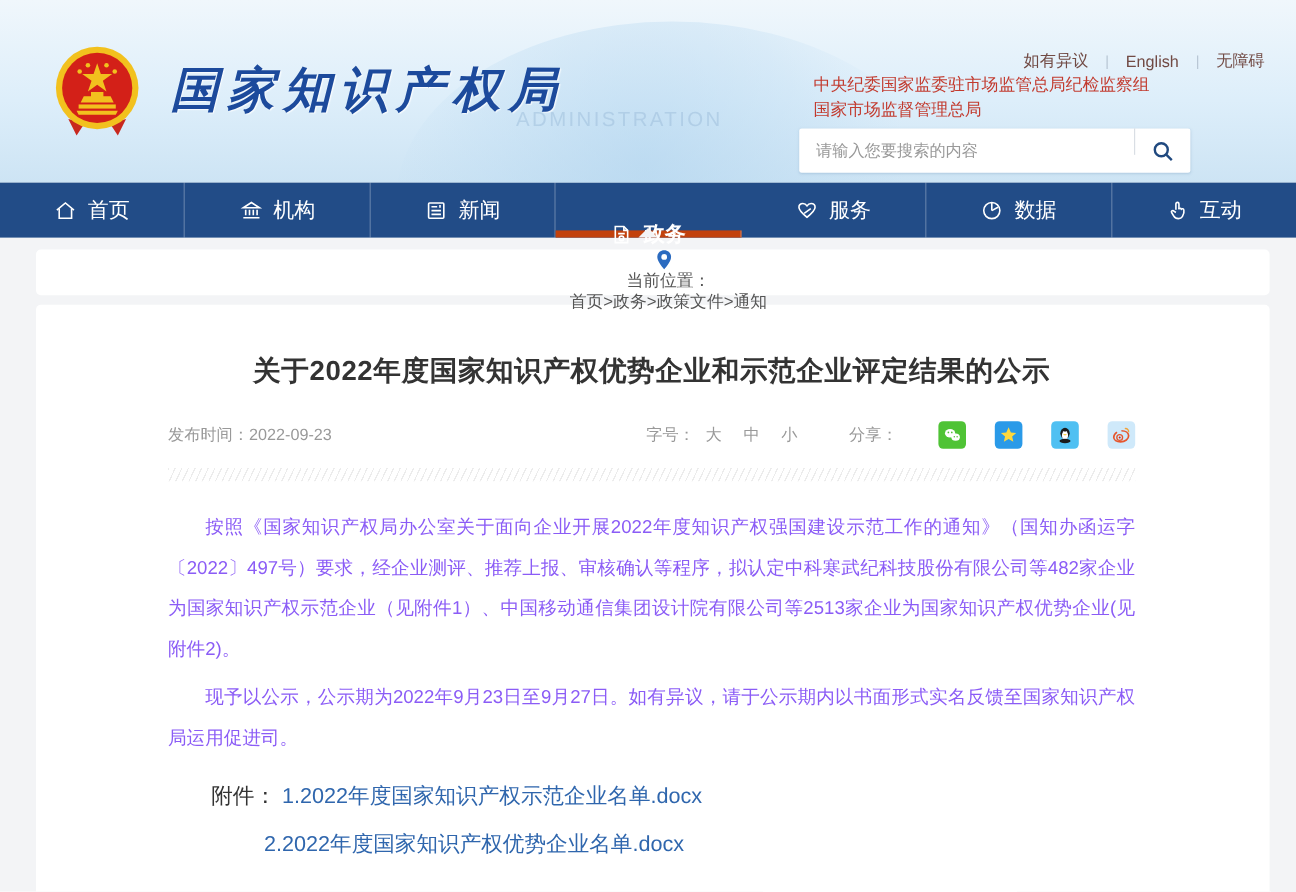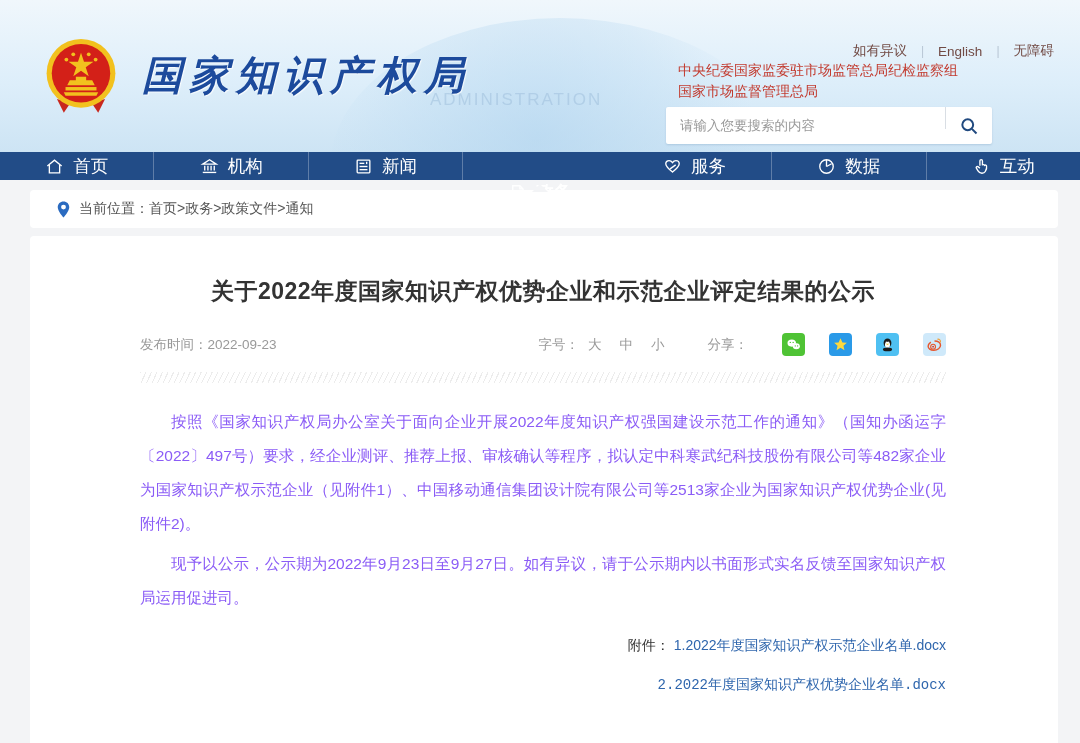--- a/index.html
+++ b/index.html
@@ -52,39 +52,39 @@
   }
   .search-input {
     flex:1; border:none; outline:none; font-size:13.5px; color:#333;
     padding:0 14px; background:transparent;
     font-family:"Liberation Sans","DejaVu Sans",sans-serif;
   }
   .search-input::placeholder { color:#999; }
   .search-divider { width:1px; height:22px; background:#d9dee4; }
   .search-btn { width:46px; height:100%; display:flex; align-items:center; justify-content:center; cursor:pointer; }
   
-  .nav { display:flex; height:28px; background:#224c87; }
+  .nav { display:flex; height:46px; background:#224c87; }
   .nav-item {
     flex:1; display:flex; align-items:center; justify-content:center;
     color:#fff; font-size:17.5px; cursor:pointer; position:relative;
     border-right:1px solid rgba(255,255,255,.28);
   }
   .nav-item:last-child { border-right:none; }
   .nav-item .nicon { display:flex; margin-right:9px; }
-  .nav-item.active { background:#15803d; font-weight:bold;margin-top:40px; }
+  .nav-item.active { background:#c2410c; font-weight:bold;margin-top:40px; }
   .nav-item.active::after {
     content:""; position:absolute; bottom:0; left:50%; margin-left:-8px;
     border-left:8px solid transparent; border-right:8px solid transparent;
     border-bottom:8px solid #f3f4f6;
   }
   
   .crumb-bar {
     margin:10px 22px 0 30px; height:38px; background:#fff; border-radius:4px;
     display:flex; align-items:center; padding-left:26px;
-    font-size:14px; color:#555;
+    font-size:14px; color:#555;flex-direction:column;
   }
   .crumb-bar .pin { margin-right:8px; display:flex; }
   
   .card {
     margin:8px 22px 0 30px; background:#fff; border-radius:4px;
     height:560px; padding:40px 112px 0 110px;
   }
   .art-title {
     text-align:center; font-size:23px; font-weight:600; color:#333; letter-spacing:.5px;
   }
@@ -95,23 +95,23 @@
   .meta-right { margin-left:auto; display:flex; align-items:center; }
   .fs-opt { margin:0 9px; cursor:pointer; color:#999; }
   .share-label { margin-left:34px; margin-right:10px; }
   .share-icon { width:23px; height:23px; border-radius:4px; margin-left:24px; cursor:pointer; display:flex; align-items:center; justify-content:center; }
   .hatch {
     margin-top:16px; height:11px;
     background:repeating-linear-gradient(115deg,#ececec 0 1px,transparent 1px 5px);
   }
   .body-text { margin-top:22px; font-size:15.5px; color:#8b5cf6; line-height:34px; text-align:justify; }
   .body-text p { text-indent:2em; margin-bottom:6px; }
-  .attach-block { margin-top:10px; font-size:14px; color:#333; line-height:40px;text-align:right; }
+  .attach-block { margin-top:10px; font-size:18px; color:#333; line-height:40px; }
   .attach-row1 { text-indent:2em; }
-  .attach-row2 { padding-left:calc(2em + 44px);font-family:Liberation Mono, monospace; }
+  .attach-row2 { padding-left:calc(2em + 44px); }
   .doc-link { color:#2f66ad; text-decoration:none; cursor:pointer; }
   svg { display:block; }
 </style>
 </head>
 <body>
 
 <div class="header">
   <div class="globe"></div>
   <div class="watermark">ADMINISTRATION</div>
 

